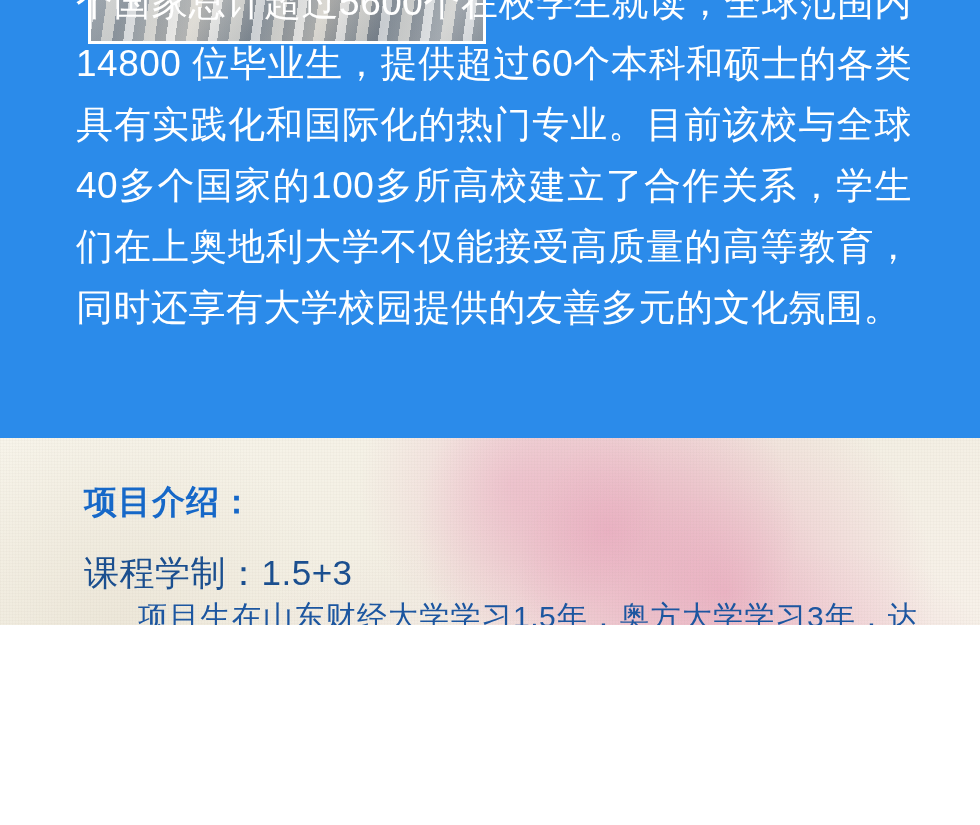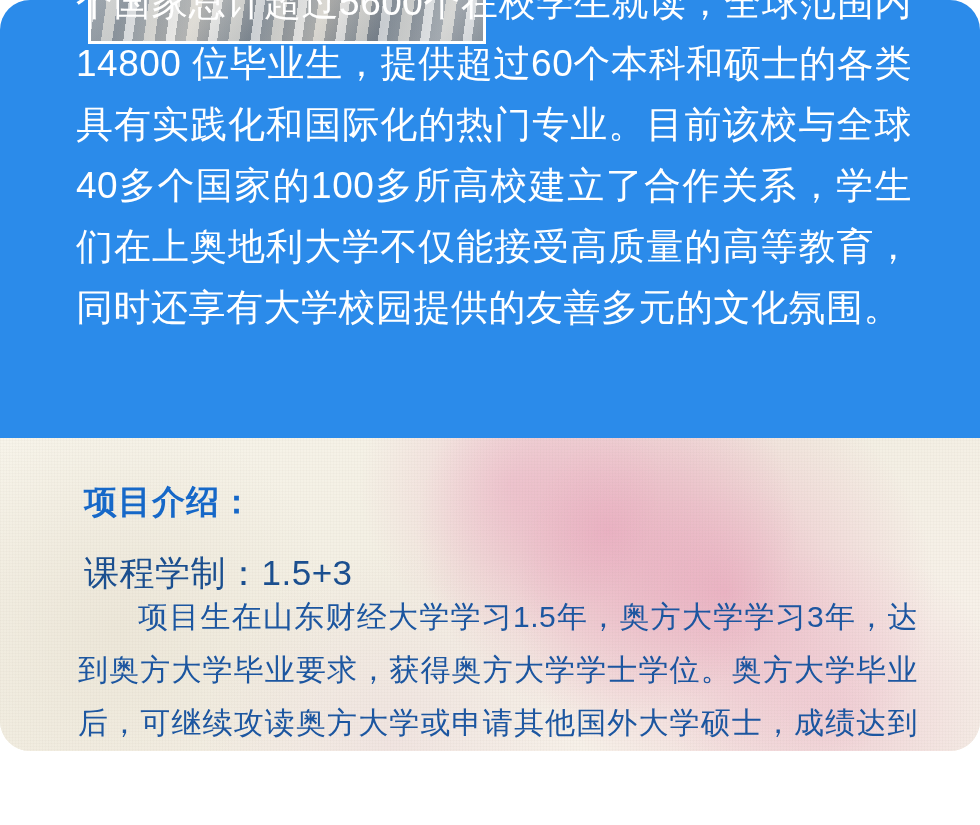--- a/index.html
+++ b/index.html
@@ -9,23 +9,22 @@
   body {
     width: 980px;
     height: 825px;
     font-family: "Liberation Sans", sans-serif;
     overflow: hidden;
     background: #ffffff;
   }
   .page {
     position: relative;
     width: 980px;
-    height: 751px;
+    height: 625px;
     overflow: hidden;
-    border-radius: 30px;
   }
 
   
   .blue-section {
     position: absolute;
     left: 0;
     top: 0;
     width: 980px;
     height: 438px;
     background: #2b8bea;

